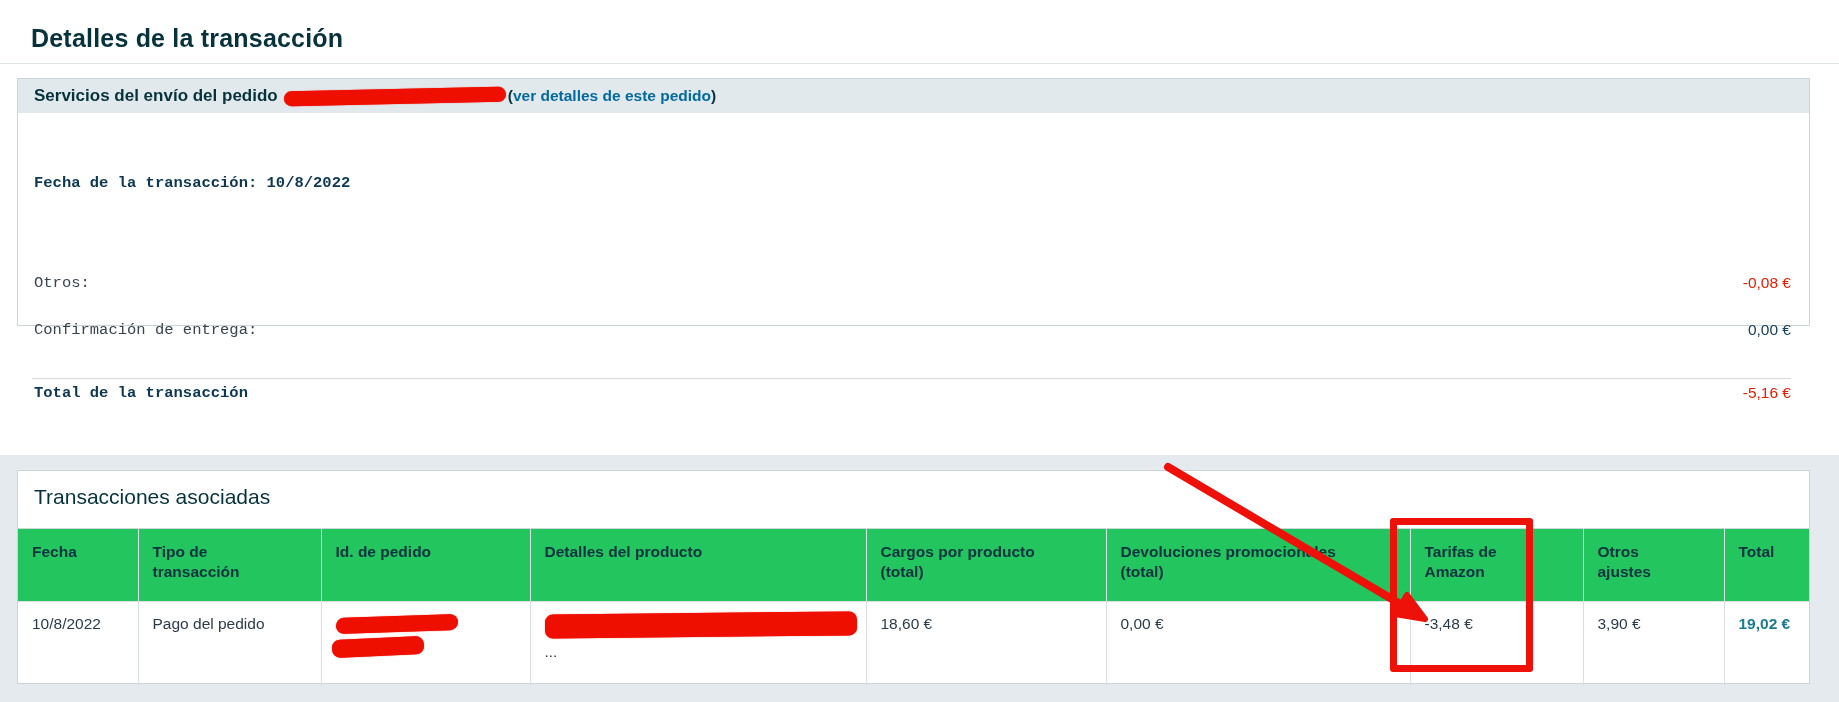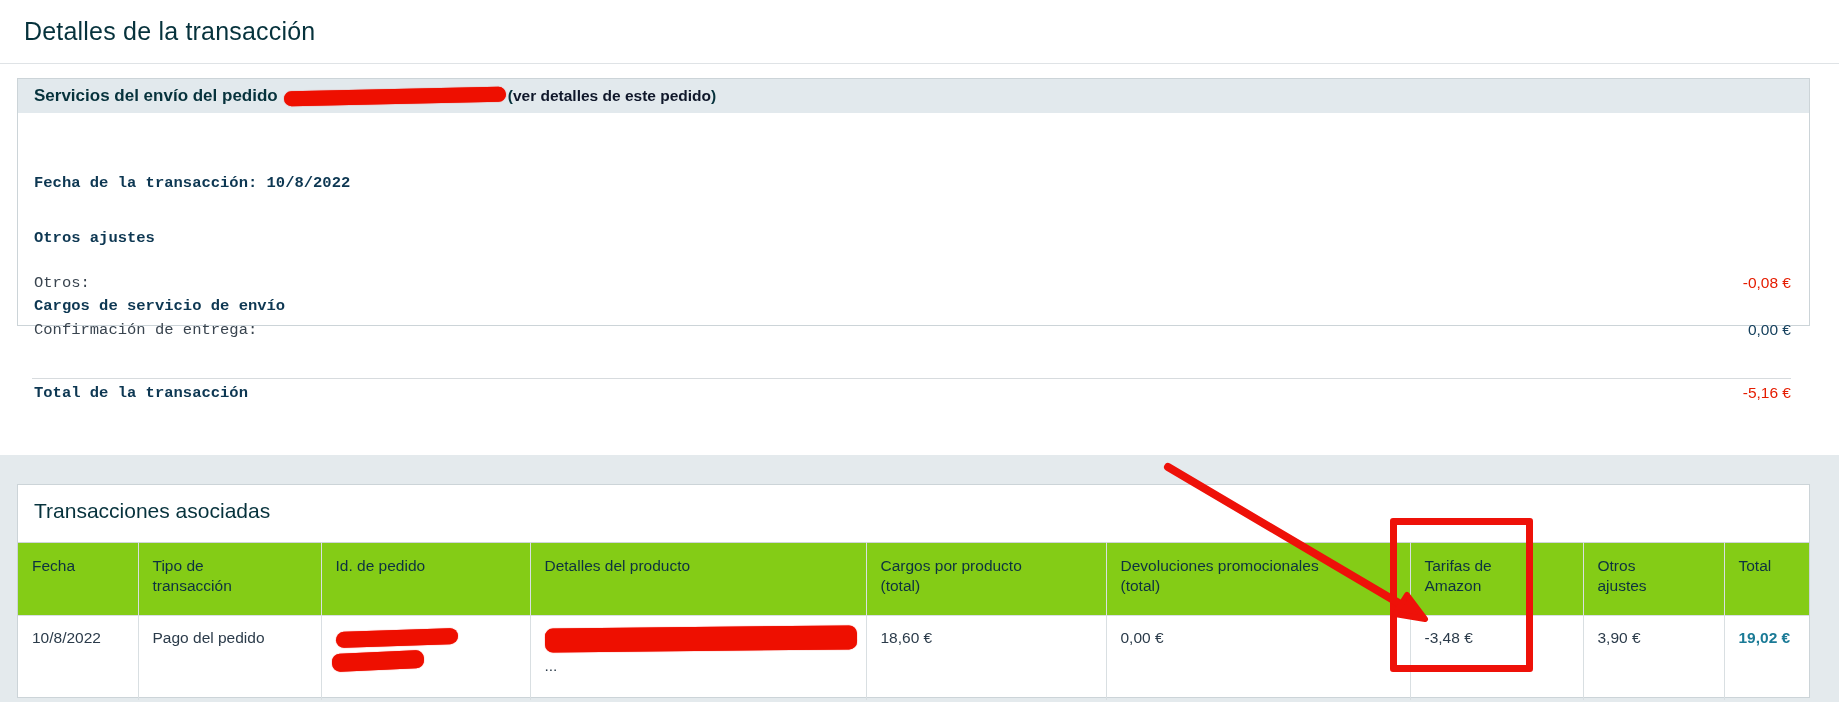--- a/index.html
+++ b/index.html
@@ -2,35 +2,35 @@
 <html><head>
 <meta charset="utf-8">
 <style>
   html,body{margin:0;padding:0;background:#fff;}
   .stage{
     position:relative;width:1839px;height:702px;overflow:hidden;background:#ffffff;
     font-family:"Liberation Sans","DejaVu Sans",sans-serif;color:#2b3b4a;
   }
   
   .page-header{position:absolute;left:0;top:0;width:100%;height:63px;border-bottom:1px solid #dfe3e6;background:#fff;}
-  .page-header h1{margin:4px;padding:13px 0 0 20px;font-size:25px;font-weight:400;color:#06323c;letter-spacing:.2px;}
+  .page-header h1{margin:11px;padding:13px 0 0 20px;font-size:25px;font-weight:700;color:#06323c;letter-spacing:.2px;}
   
   .lower-band{position:absolute;left:0;top:455px;width:100%;height:247px;background:#e4eaed;}
   
   .card{position:absolute;background:#fff;border:1px solid #ccd4d8;box-sizing:border-box;}
   .card.shipment{left:17px;top:78px;width:1793px;height:248px;}
-  .card.transactions{left:17px;top:484px;width:1793px;height:214px;padding-left:48px;}
+  .card.transactions{left:17px;top:470px;width:1793px;height:214px;padding-left:48px;}
   
   .ship-head{
     position:absolute;left:0;top:0;width:100%;height:34px;background:#e2e9ed;
     display:flex;align-items:center;padding-left:16px;box-sizing:border-box;white-space:nowrap;
   }
   .ship-head .ttl{font-size:17px;font-weight:bold;color:#06323c;}
   .ship-head .paren{font-size:15.5px;font-weight:bold;color:#06323c;}
-  .ship-head a.order-link{font-size:15.5px;font-weight:bold;color:#0f172a;text-decoration:none;}
+  .ship-head a.order-link{font-size:15.5px;font-weight:bold;color:#0369a1;text-decoration:none;}
   
   .scribble{background:#ee0f00;border-radius:8px;box-shadow:0 0 1px #ee0f00;}
   .scrib-head{display:inline-block;width:222px;height:15px;margin:0 2px 0 6px;transform:rotate(-1.2deg);}
   
   .line-row{position:absolute;left:16px;right:18px;display:flex;justify-content:space-between;font-size:15.5px;line-height:18px;}
   .line-row .lbl{color:#39444f;font-family:Liberation Mono, monospace;}
   .line-row .lbl.b{font-weight:bold;color:#0d3752;}
   .line-row .amt{color:#15405d;}
   .line-row .amt.neg{color:#e51c00;}
   .total-divider{position:absolute;left:14px;right:18px;top:299px;border-top:1px solid #d7dbde;}
@@ -38,21 +38,21 @@
   .trans-title{position:absolute;left:16px;top:14px;font-size:21px;font-weight:400;color:#06323c;}
   table.tx{
     position:absolute;left:0;top:57px;width:1791px;border-collapse:collapse;table-layout:fixed;
     border-top:1px solid #cfd6da;font-size:15.5px;
   }
   table.tx th,table.tx td{
     vertical-align:top;text-align:left;padding:13px 14px 0 14px;box-sizing:border-box;
     border-left:1px solid #d9dfe2;overflow:hidden;
   }
   table.tx th:first-child,table.tx td:first-child{border-left:none;}
-  table.tx th{height:73px;background:#84cc16;border-bottom:1px solid #d9dfe2;font-weight:normal;color:#0d3240;}
+  table.tx th{height:73px;background:#22c55e;border-bottom:1px solid #d9dfe2;font-weight:bold;color:#0d3240;}
   table.tx th .h-line{display:block;line-height:20px;}
   table.tx td{height:84px;color:#2b3b4a;}
   td.num{color:#233648;}
   td.fee{color:#e51c00;}
   td.total a{color:#1a7a96;text-decoration:none;font-weight:bold;}
   .scrib-id1{width:122px;height:16px;transform:rotate(-2deg);margin-top:1px;}
   .scrib-id2{width:92px;height:18px;transform:rotate(-2.5deg);margin-top:6px;margin-left:-4px;}
   .scrib-prod{width:312px;height:24px;transform:rotate(-0.6deg);margin-top:-2px;}
   .ellipsis{display:block;margin-top:6px;color:#2b3b4a;}
   
@@ -79,31 +79,23 @@
       <span class="scribble scrib-head"></span>
       <span class="paren">(</span>
       <a href="#" class="order-link">ver detalles de este pedido</a>
       <span class="paren">)</span>
     </div>
 
     <div class="line-row" style="top:95px">
       <span class="lbl b">Fecha de la transacción: 10/8/2022</span>
     </div>
 
-    <div class="line-row" style="top:150px">
-      <span class="lbl b">Otros ajustes</span>
-      <span class="amt"></span>
-    </div>
     <div class="line-row" style="top:195px">
       <span class="lbl">Otros:</span>
       <span class="amt neg">-0,08 €</span>
-    </div>
-    <div class="line-row" style="top:218px">
-      <span class="lbl b">Cargos de servicio de envío</span>
-      <span class="amt"></span>
     </div>
     <div class="line-row" style="top:242px">
       <span class="lbl">Confirmación de entrega:</span>
       <span class="amt">0,00 €</span>
     </div>
 
     <div class="total-divider"></div>
 
     <div class="line-row" style="top:305px">
       <span class="lbl b">Total de la transacción</span>

